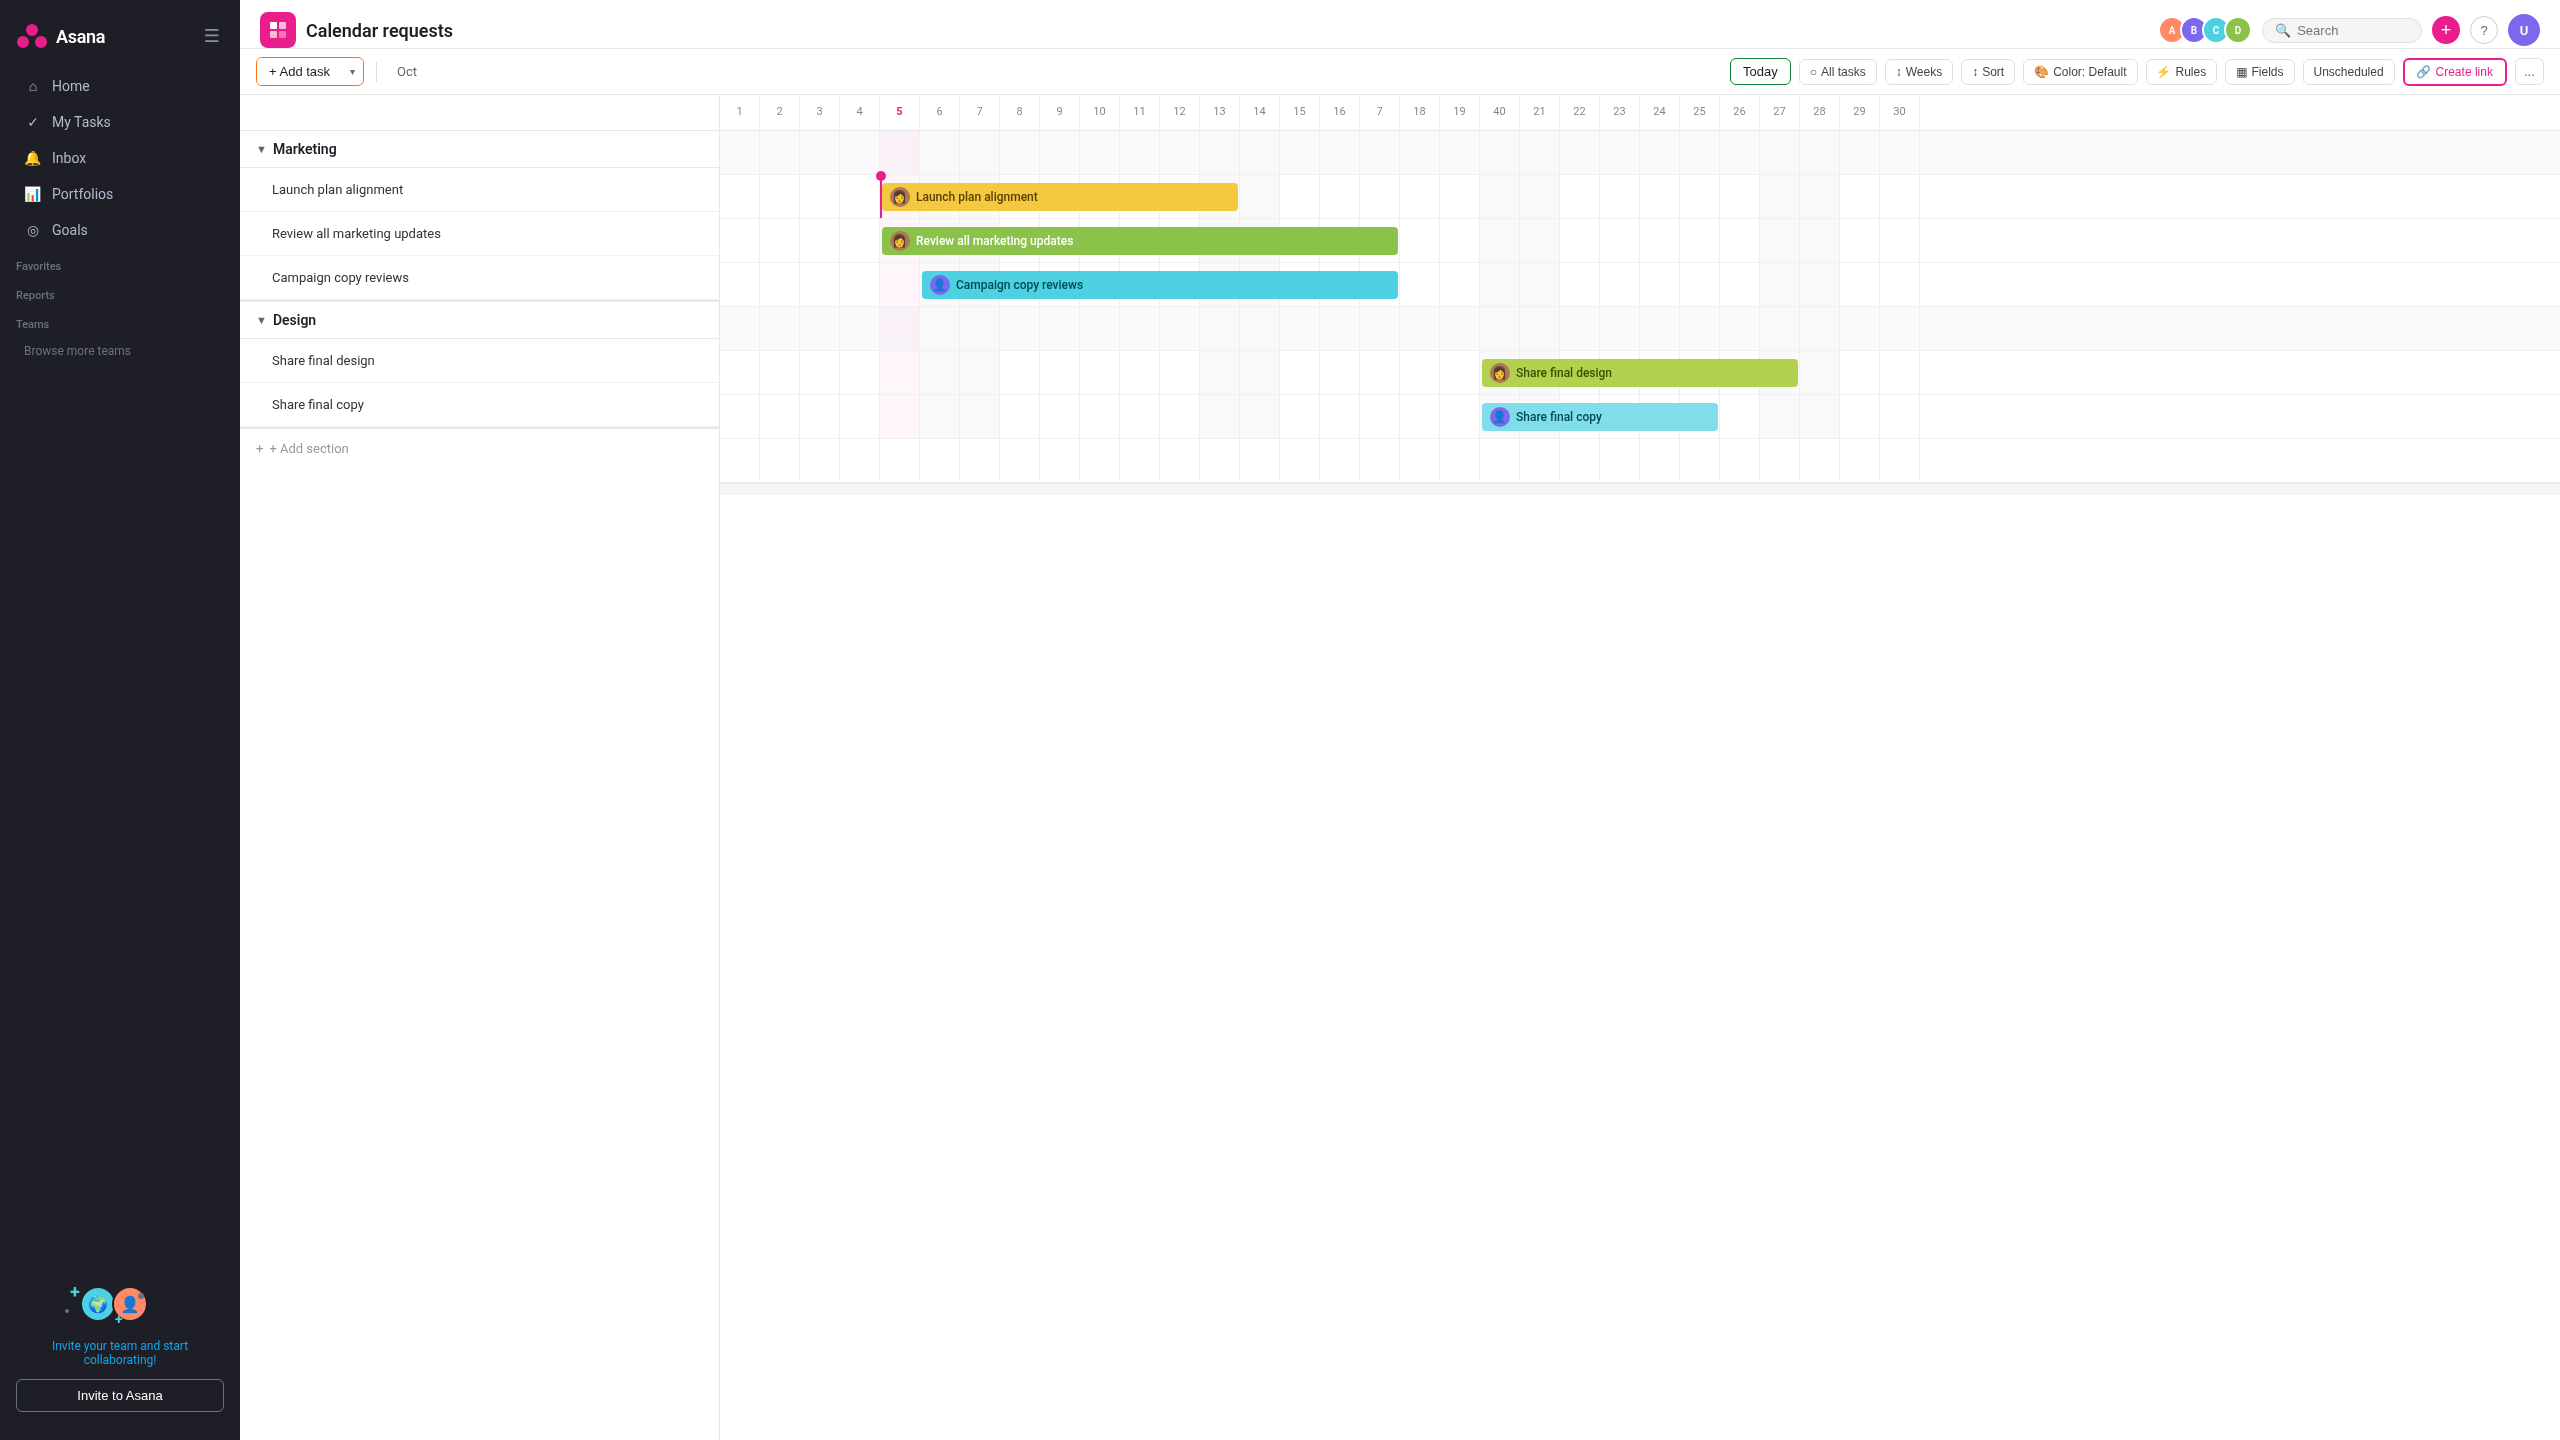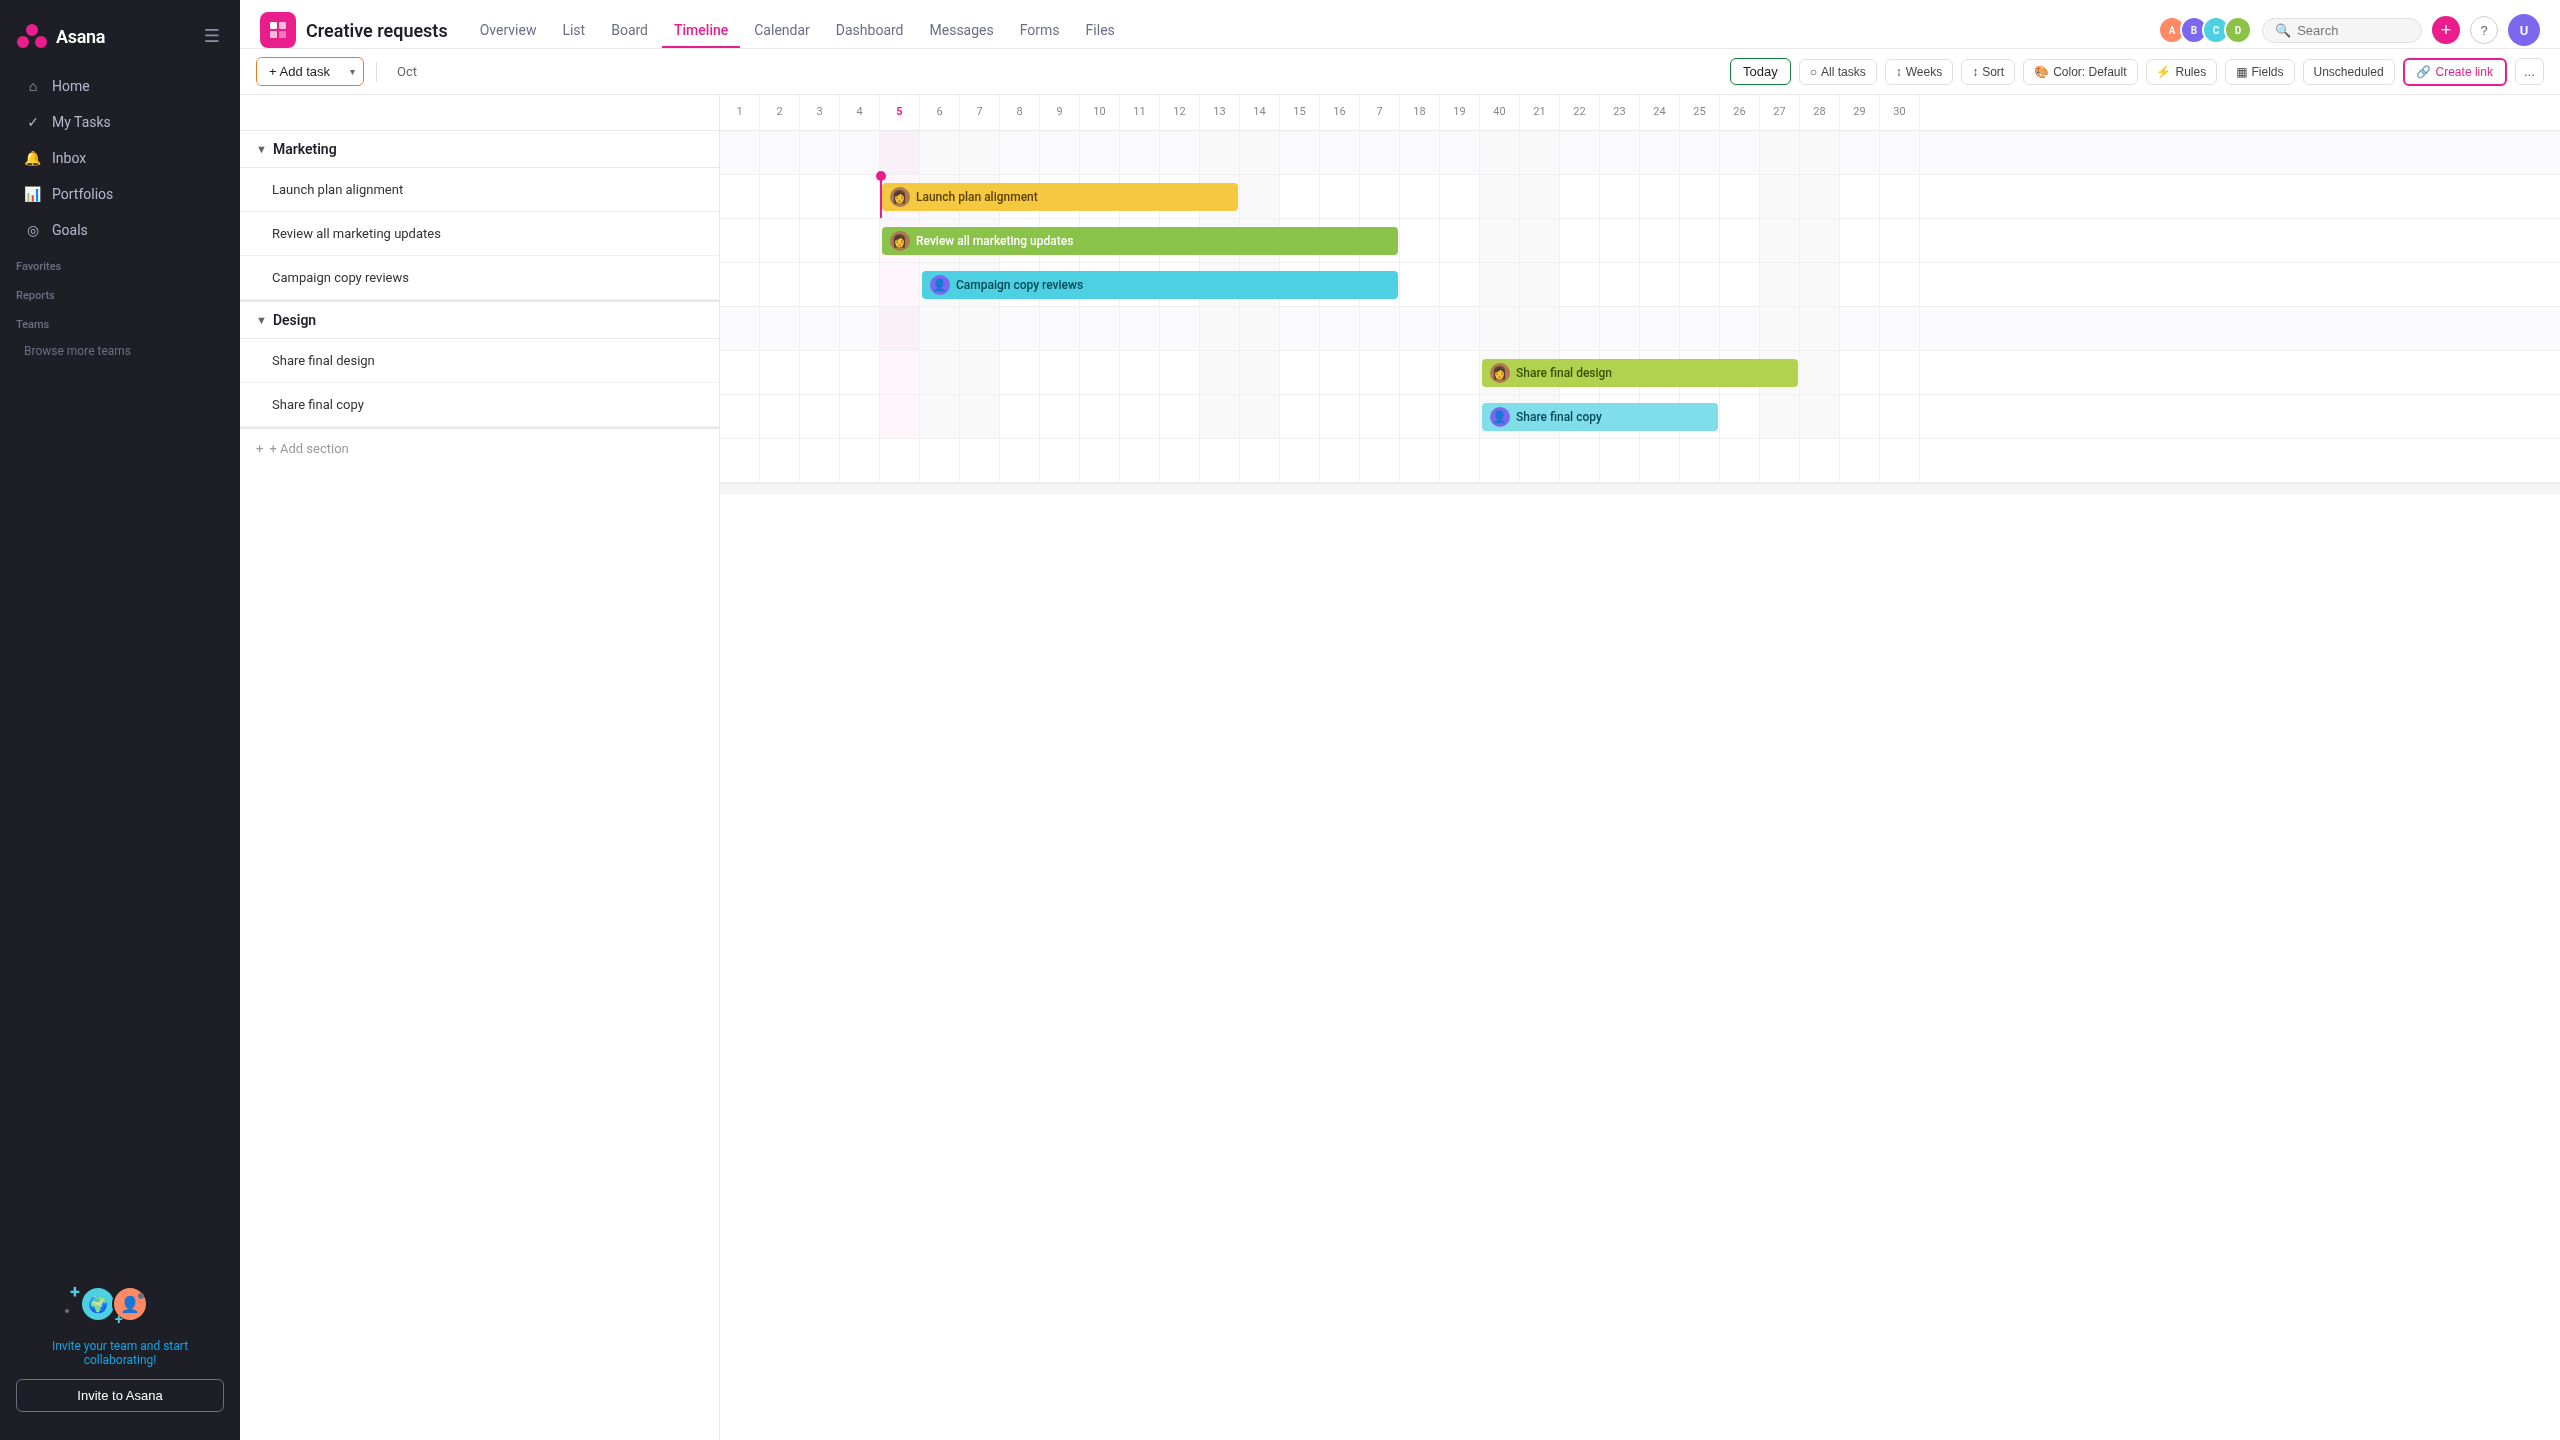--- a/index.html
+++ b/index.html
@@ -151,32 +151,21 @@
 
   <div class="header">
     <div class="project-icon">
       <svg width="20" height="20" viewBox="0 0 20 20" fill="none">
         <rect x="2" y="2" width="7" height="7" rx="1" fill="white"></rect>
         <rect x="11" y="2" width="7" height="7" rx="1" fill="white" opacity="0.7"></rect>
         <rect x="2" y="11" width="7" height="7" rx="1" fill="white" opacity="0.7"></rect>
         <rect x="11" y="11" width="7" height="7" rx="1" fill="white" opacity="0.4"></rect>
       </svg>
     </div>
-    <h1 class="project-title">Creative requests</h1>
-    <nav class="header-nav">
-      <span class="header-nav-item">Overview</span>
-      <span class="header-nav-item">List</span>
-      <span class="header-nav-item">Board</span>
-      <span class="header-nav-item active">Timeline</span>
-      <span class="header-nav-item">Calendar</span>
-      <span class="header-nav-item">Dashboard</span>
-      <span class="header-nav-item">Messages</span>
-      <span class="header-nav-item">Forms</span>
-      <span class="header-nav-item">Files</span>
-    </nav>
+    <h1 class="project-title">Calendar requests</h1>
     <div class="header-right">
       <div class="avatar-group">
         <div class="avatar-sm" style="background:#ff8a65;">A</div>
         <div class="avatar-sm" style="background:#7c68ee;">B</div>
         <div class="avatar-sm" style="background:#4dd0e1;">C</div>
         <div class="avatar-sm" style="background:#8bc34a;">D</div>
       </div>
       <div class="search-box">
         <span style="color:#888; font-size:13px;">🔍</span>
         <input class="search-input" type="text" placeholder="Search" style="">

